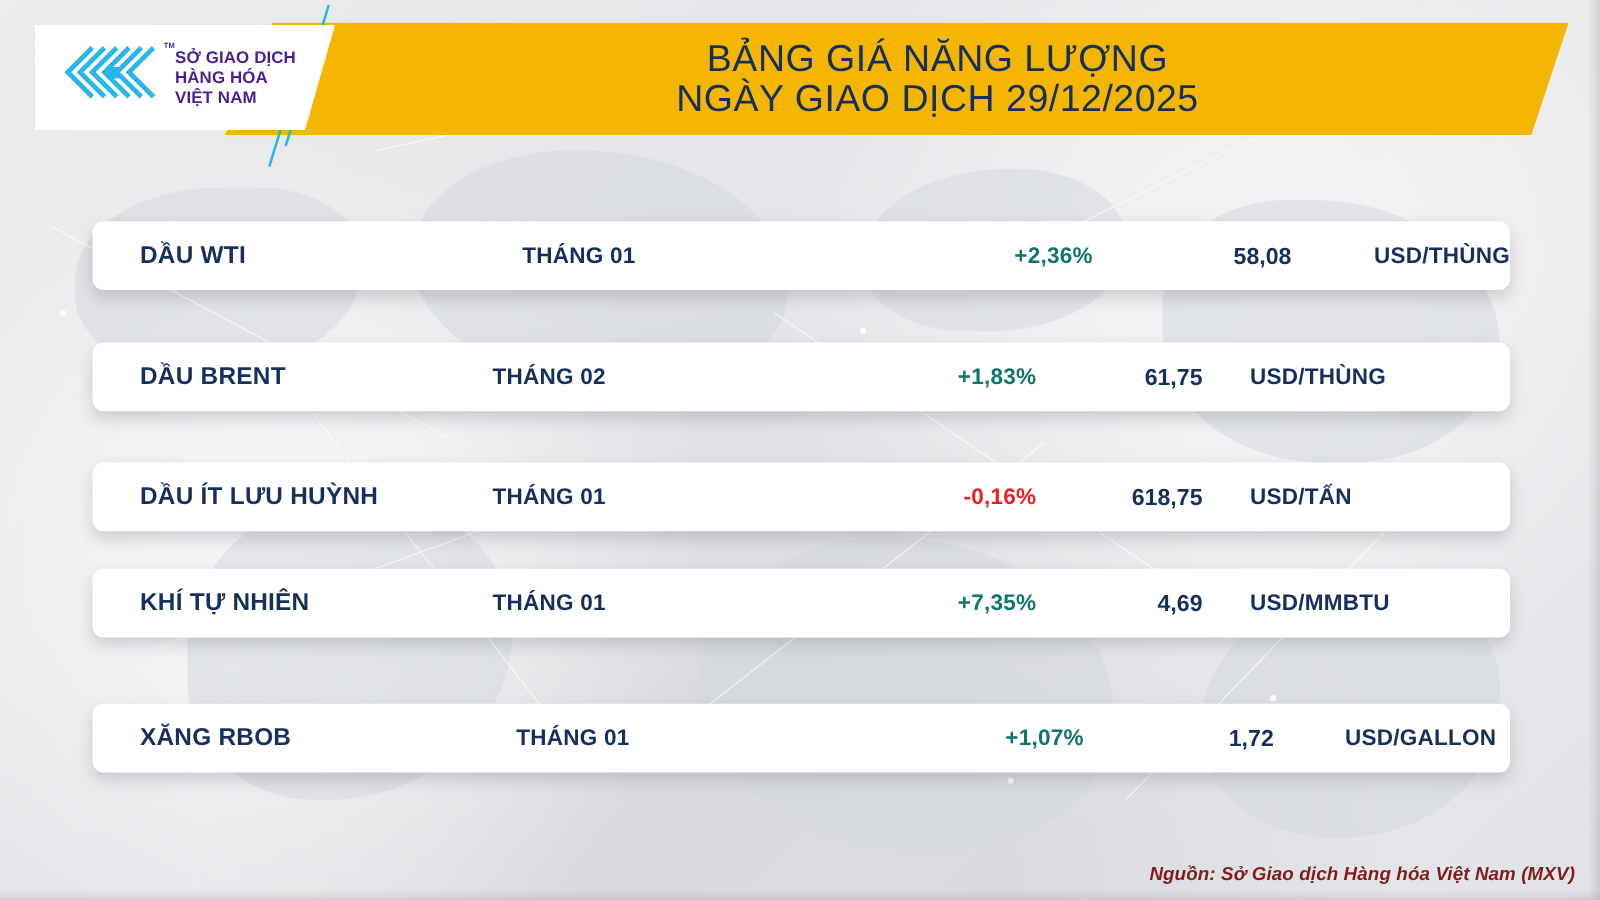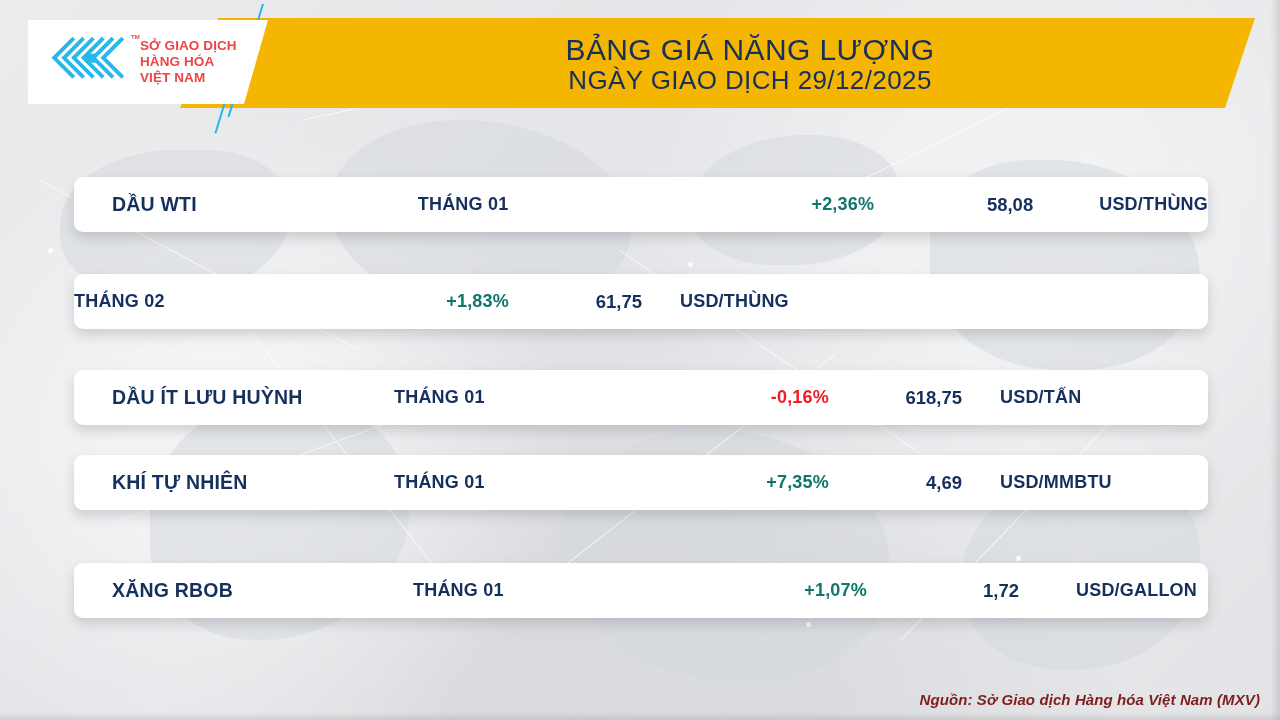--- a/index.html
+++ b/index.html
@@ -61,34 +61,34 @@
   #banner-title {
     position:absolute; left:300px; top:22px; width:900px; height:84px;
     display:flex; flex-direction:column; align-items:center; justify-content:center;
     color:#16305e;
     font-weight:normal;
     letter-spacing:0.4px;
     line-height:1.08;
     text-align:center;
   }
   #banner-title .line1 { font-size:30px; }
-  #banner-title .line2 { font-size:26px; }
+  #banner-title .line2 { font-size:30px; }
 
   #logo-plate {
     position:absolute; left:28px; top:20px;
     width:240px; height:84px;
     background:#ffffff;
     clip-path:polygon(0 0, 240px 0, 216px 84px, 0 84px);
     box-shadow:3px 4px 8px rgba(0,0,0,0.20);
     display:flex; align-items:center;
   }
   #logo-mark { margin-left:22px; width:84px; height:56px; flex:0 0 auto; }
   #logo-text {
     margin-left:6px;
-    color:#ef4444;
+    color:#4c1d95;
     font-weight:bold;
     font-size:13.5px;
     line-height:1.18;
     letter-spacing:0.1px;
     position:relative;
   }
   #logo-text .tm {
     position:absolute; left:-9px; top:-4px; font-size:6px; font-weight:bold;
   }
   .diag {
@@ -196,20 +196,21 @@
 
   <div class="price-row" style="top:177px;gap:28px;">
     <div class="cell c-name">DẦU WTI</div>
     <div class="cell c-month">THÁNG 01</div>
     <div class="cell c-change up">+2,36%</div>
     <div class="cell c-price">58,08</div>
     <div class="cell c-unit">USD/THÙNG</div>
   </div>
 
   <div class="price-row" style="top:274px;">
+    <div class="cell c-name">DẦU BRENT</div>
     <div class="cell c-month">THÁNG 02</div>
     <div class="cell c-change up">+1,83%</div>
     <div class="cell c-price">61,75</div>
     <div class="cell c-unit">USD/THÙNG</div>
   </div>
 
   <div class="price-row" style="top:370px;">
     <div class="cell c-name">DẦU ÍT LƯU HUỲNH</div>
     <div class="cell c-month">THÁNG 01</div>
     <div class="cell c-change down">-0,16%</div>

